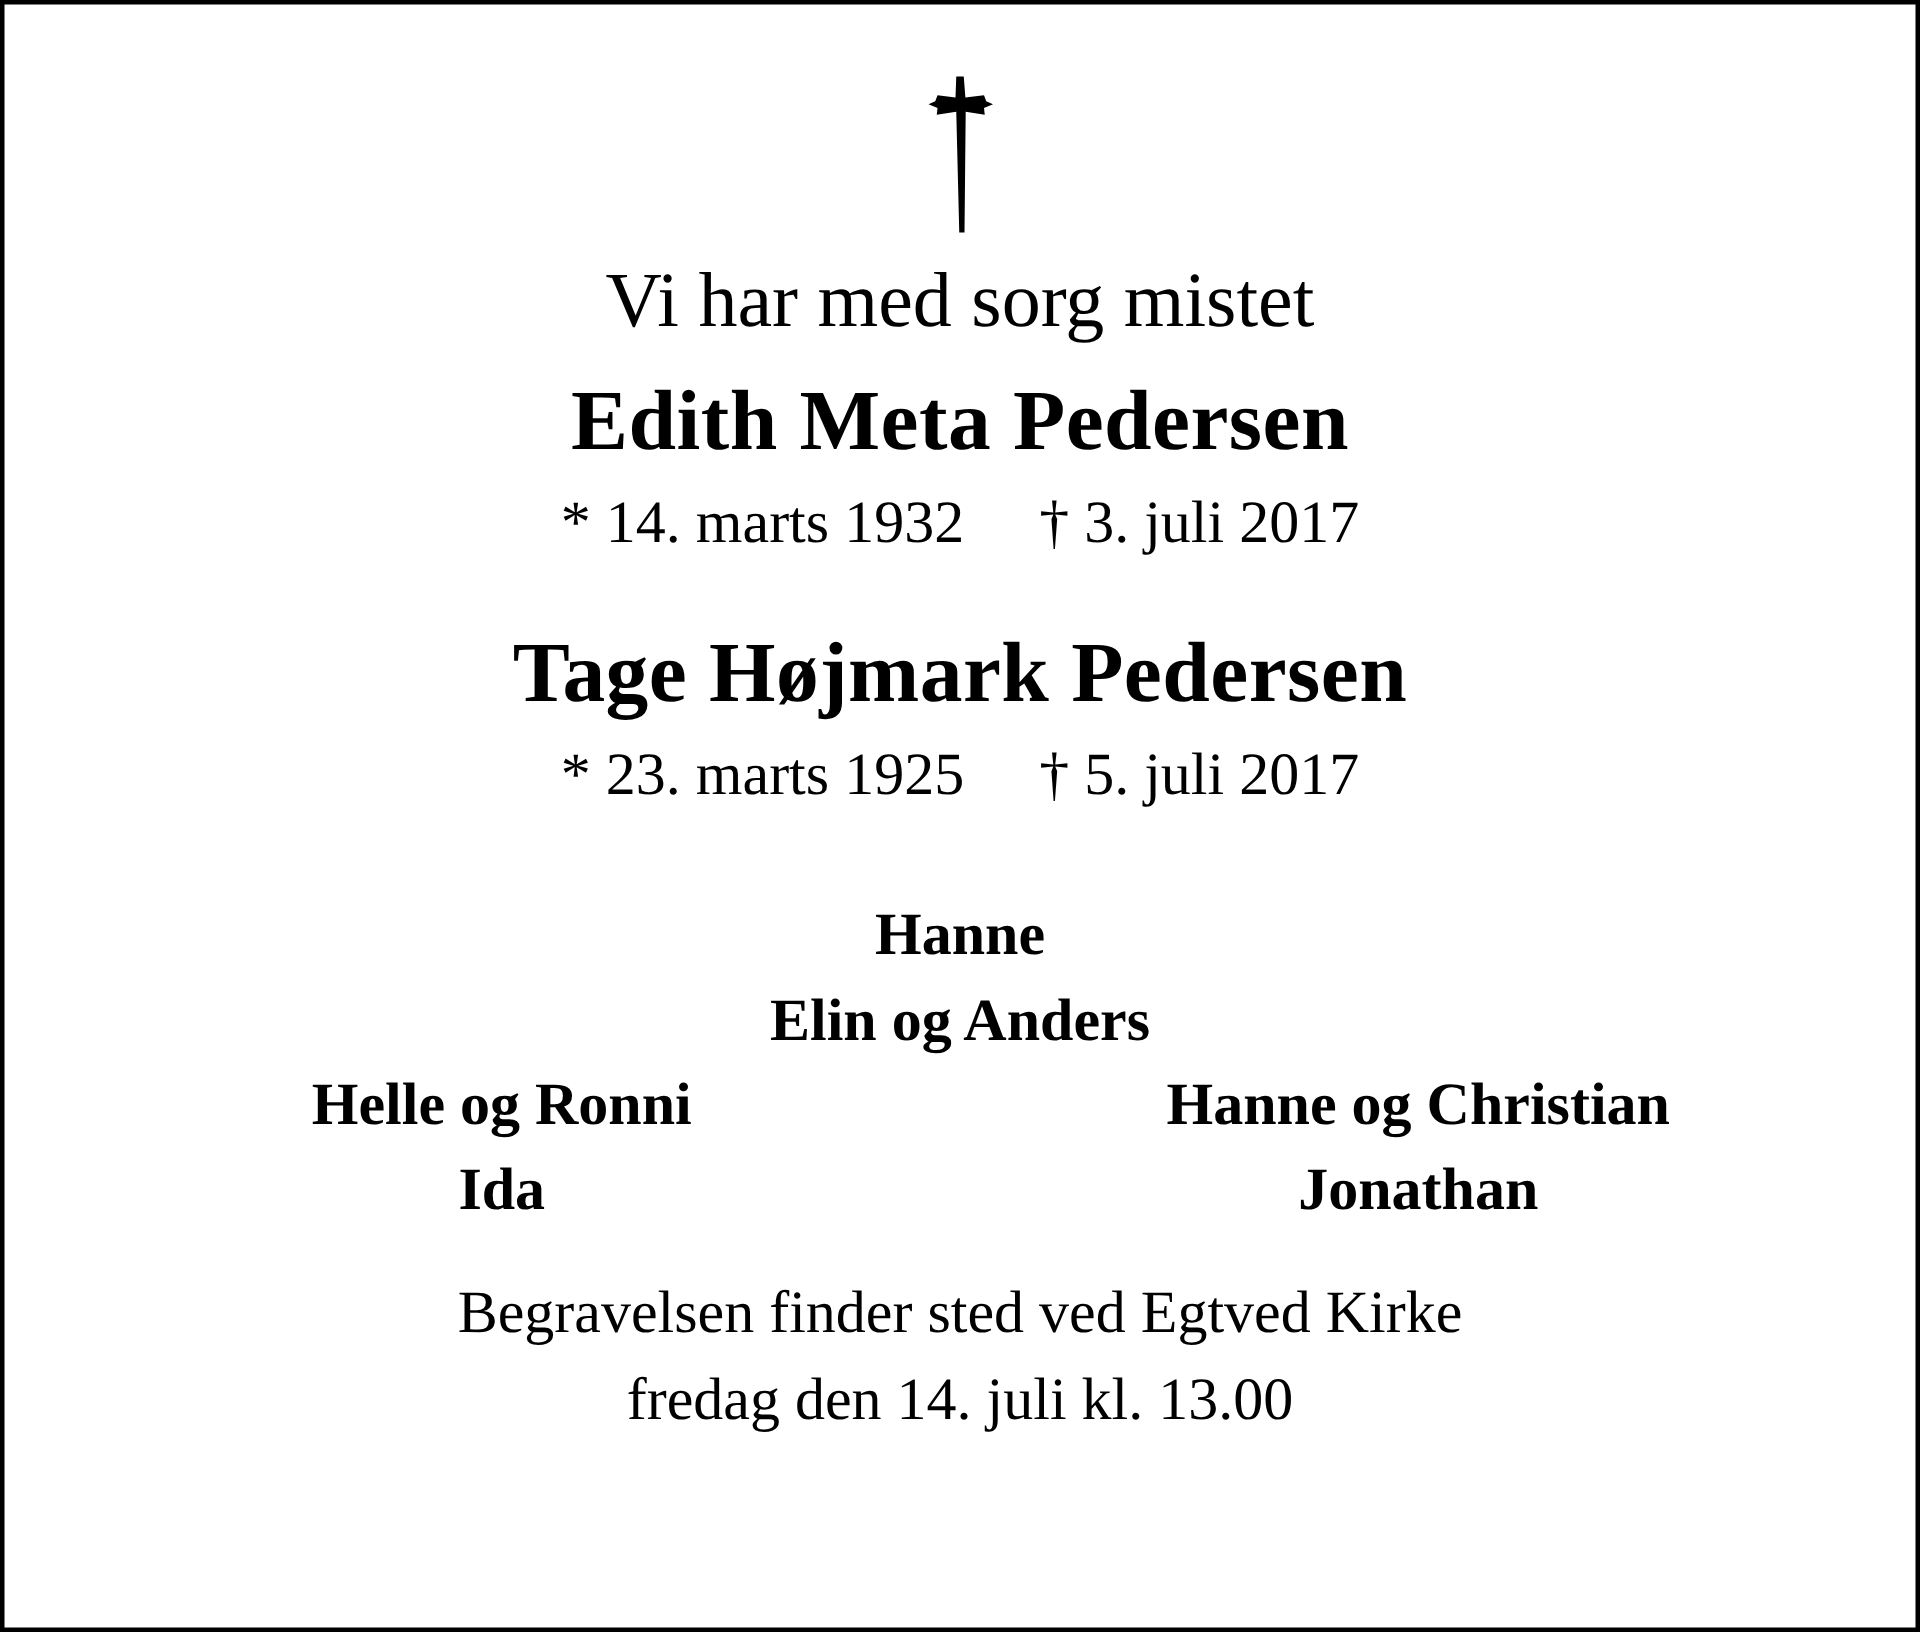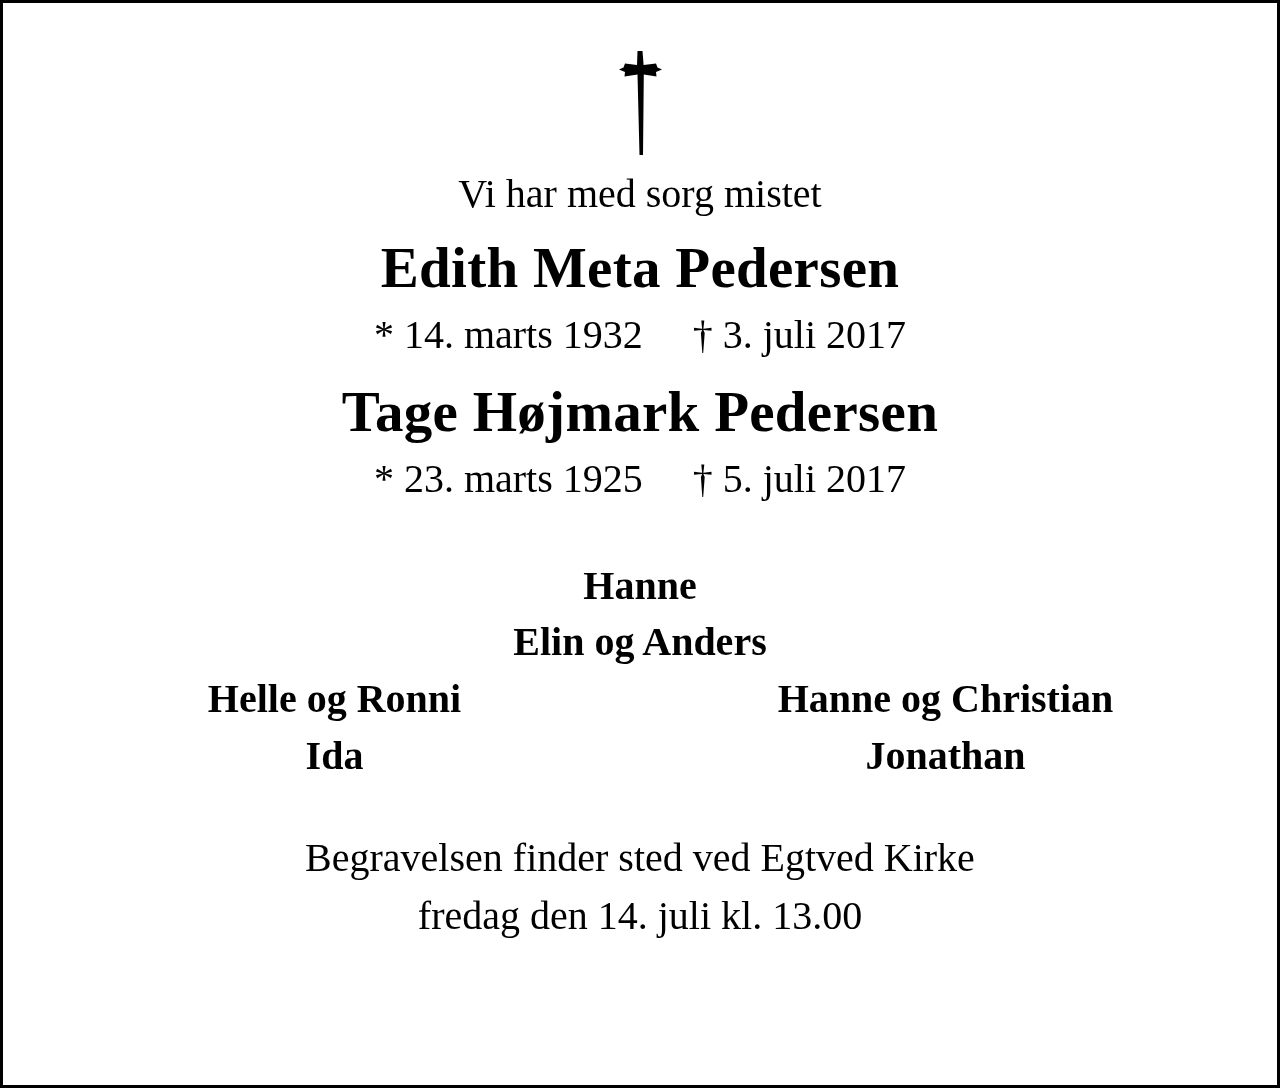--- a/index.html
+++ b/index.html
@@ -28,41 +28,41 @@
     margin-top: 14px;
     margin-bottom: 6px;
     height: 115px;
     display: flex;
     align-items: flex-start;
     justify-content: center;
   }
   .cross-wrap svg { display: block; }
 
   .lead {
-    font-size: 40px;
+    font-size: 52px;
     line-height: 1.1;
     text-align: center;
     margin-top: 4px;
   }
   .name {
     font-size: 57px;
     font-weight: bold;
     text-align: center;
     letter-spacing: 0.3px;
     margin-top: 22px;
     line-height: 1.05;
   }
   .dates {
     font-size: 40px;
     text-align: center;
     margin-top: 13px;
     white-space: pre;
   }
   .name.second {
-    margin-top: 24px;
+    margin-top: 48px;
   }
   .survivors {
     margin-top: 56px;
     width: 100%;
     font-weight: bold;
     font-size: 40px;
     text-align: center;
     line-height: 1.42;
   }
   .survivors .single {
@@ -77,21 +77,21 @@
     gap: 48px;
   }
   .survivors .pair .left,
   .survivors .pair .right {
     width: 48%;
   }
   .survivors .pair .left { text-align: center; }
   .survivors .pair .right { text-align: center; }
 
   .footer {
-    margin-top: 44px;
+    margin-top: 24px;
     font-size: 40px;
     text-align: center;
     line-height: 1.45;
   }
 </style>
 </head>
 <body>
 
 <div class="notice">
 

